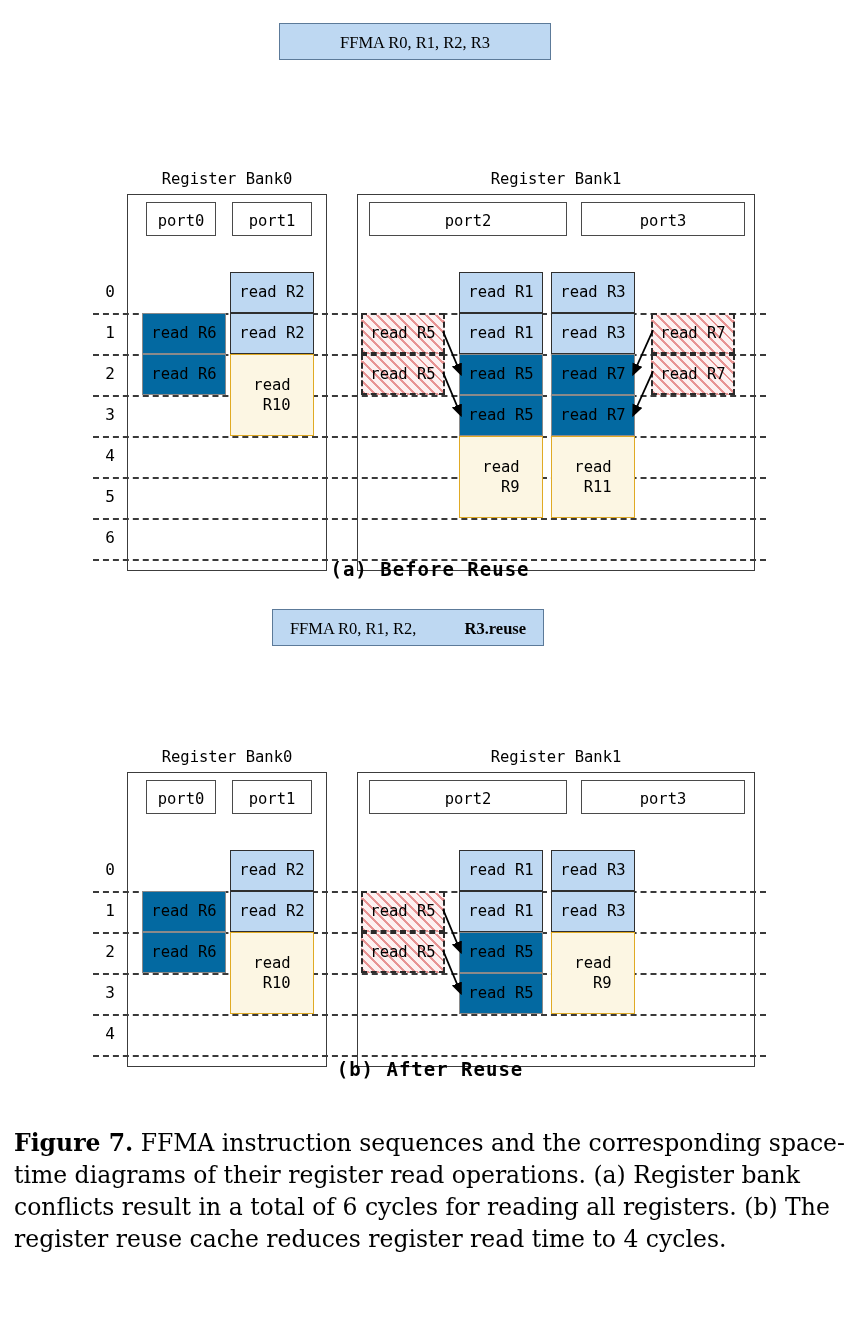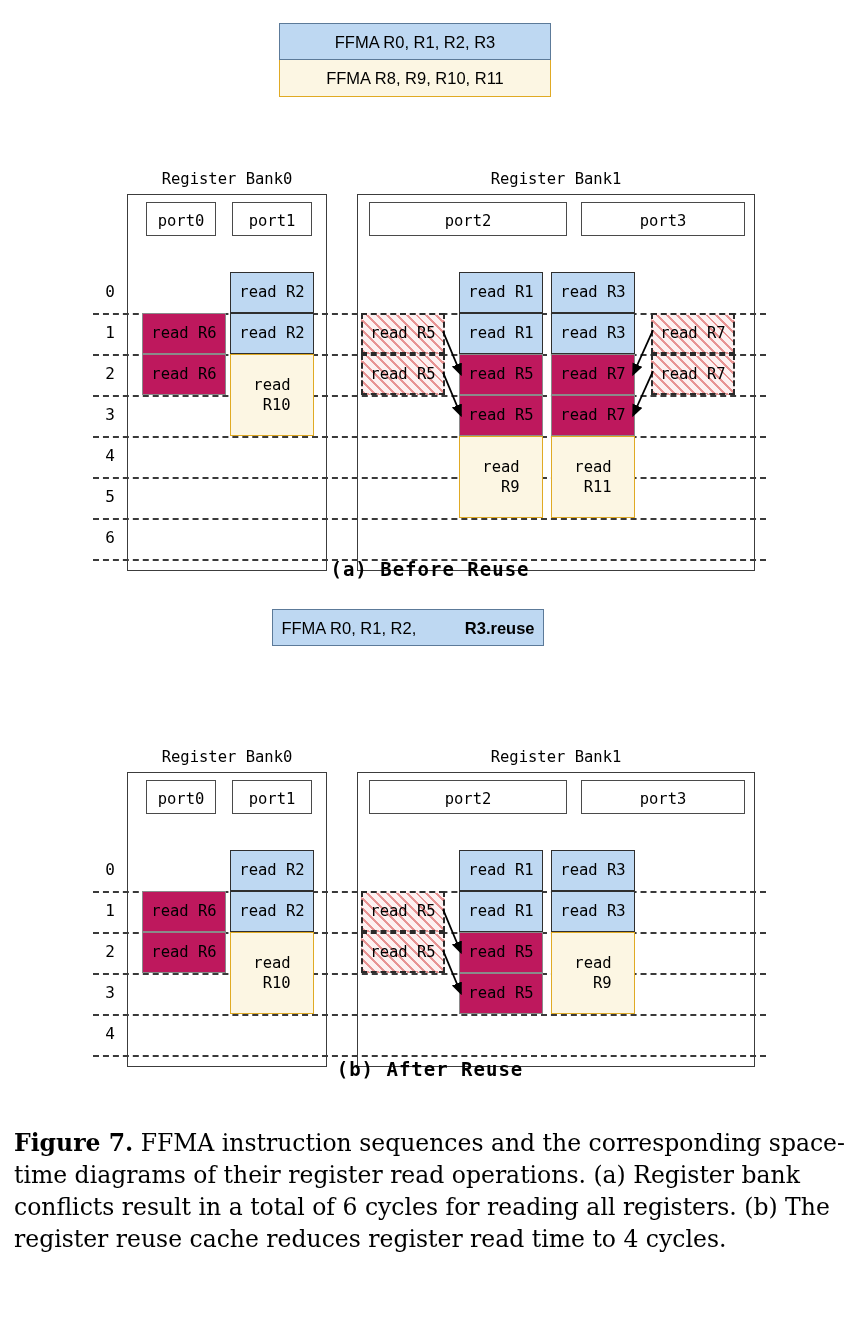--- a/index.html
+++ b/index.html
@@ -18,21 +18,21 @@
 
   
   .instr-block {
     position: absolute;
     width: 272px;
   }
   .instr-row {
     height: 37px;
     line-height: 37px;
     text-align: center;
-    font-family: Liberation Sans, sans-serif;
+    font-family: Liberation Serif, serif;
     font-size: 16.5px;
     letter-spacing: 0px;
     box-sizing: border-box;
   }
   .instr-blue   { background: #bed8f2; border: 1.6px solid #5c7a99; }
   .instr-red    { background: #f6cdd0; border: 1.6px solid #9e8088; border-top: none; }
   .instr-yellow { background: #fcf6e3; border: 1.6px solid #e0aa24; border-top: none; }
   .instr-row b { font-weight: bold; margin-left: 44px; }
 
   
@@ -79,21 +79,21 @@
     font-family: "DejaVu Sans Mono", monospace;
     font-size: 15.5px;
     display: flex;
     align-items: center;
     justify-content: center;
     text-align: right;
     white-space: pre-line;
     line-height: 1.32;
   }
   .c-blue   { background: #bed8f2; border: 1.6px solid #2f2f2f; }
-  .c-red    { background: #be185d; border: 1.6px solid #8a8a8a; }
+  .c-red    { background: #0369a1; border: 1.6px solid #8a8a8a; }
   .c-yellow { background: #fcf6e3; border: 1.6px solid #e0aa24; }
   .c-hatch {
     border: 2px dashed #2a2a2a;
     background-color: #fdf1f1;
     background-image: repeating-linear-gradient(
         45deg,
         rgba(214,70,70,0.55) 0px,
         rgba(214,70,70,0.55) 2px,
         rgba(255,255,255,0) 2px,
         rgba(255,255,255,0) 7px);
@@ -121,21 +121,20 @@
     line-height: 1.36;
     text-align: left;
   }
   .caption b { font-weight: bold; }
 </style>
 </head>
 <body>
 
 <div class="instr-block" style="left:279px; top:23px;">
   <div class="instr-row instr-blue">FFMA R0, R1, R2, R3</div>
-  <div class="instr-row instr-yellow">FFMA R8, R9, R10, R11</div>
 </div>
 
 <div class="diagram" id="diagram-a" style="left:0px; top:170px; width:860px; height:390px;">
     <div class="bank-title" style="left: 127px; top: 0px; width: 200px;">Register Bank0</div>
     <div class="bank-box" style="left: 127px; top: 24px; width: 200px; height: 377px;"></div>
     <div class="bank-title" style="left: 357px; top: 0px; width: 398px;">Register Bank1</div>
     <div class="bank-box" style="left: 357px; top: 24px; width: 398px; height: 377px;"></div>
     <div class="port-box" style="left: 146px; top: 32px; width: 70px;">port0</div>
     <div class="port-box" style="left: 232px; top: 32px; width: 80px;">port1</div>
     <div class="port-box" style="left: 369px; top: 32px; width: 198px;">port2</div>

